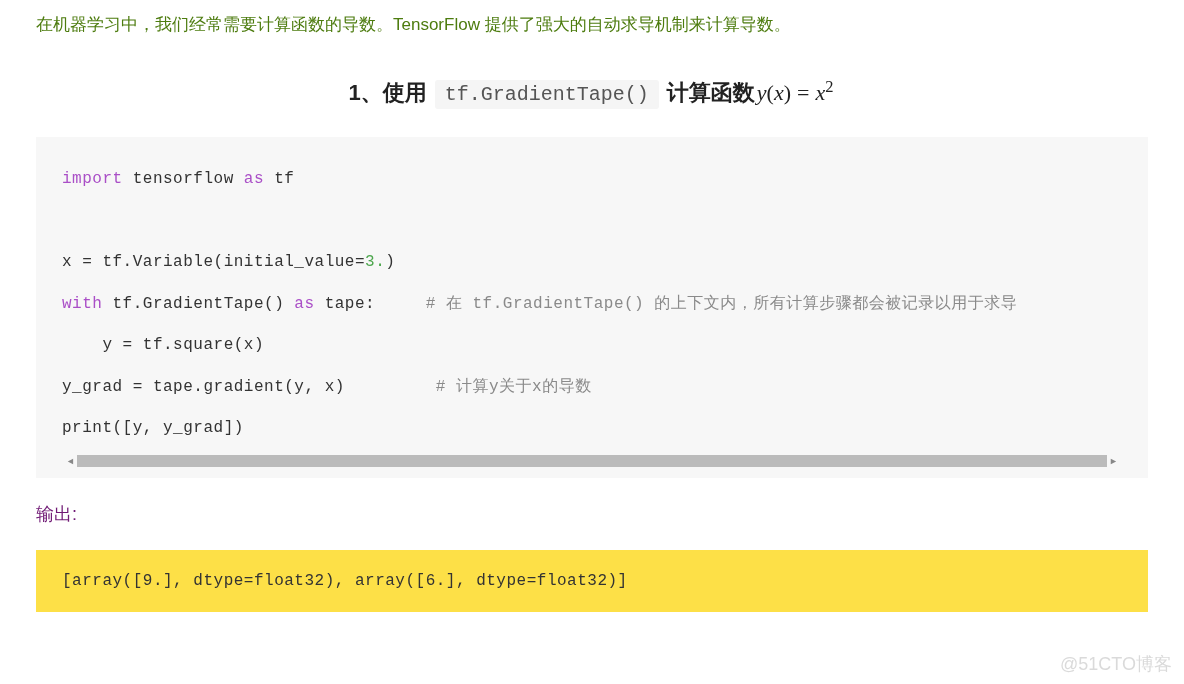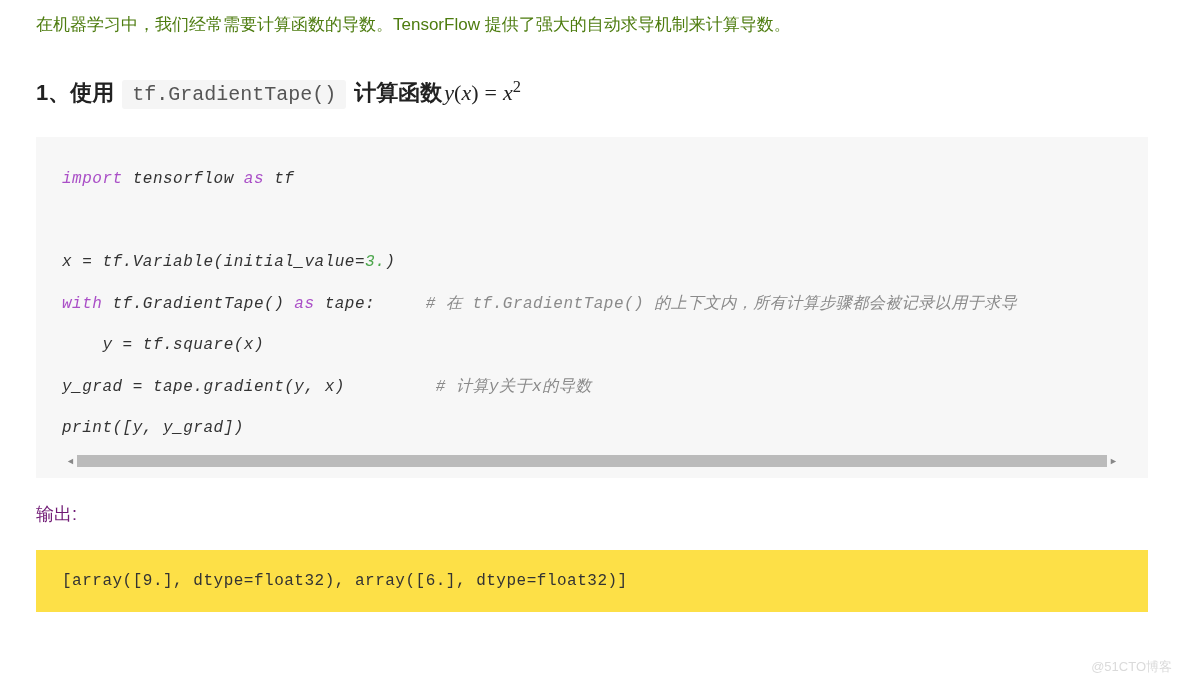--- a/index.html
+++ b/index.html
@@ -22,20 +22,21 @@
       margin-bottom: 36px;
     }
     .heading {
       font-size: 22px;
       font-weight: bold;
       color: #222;
       margin-bottom: 28px;
       display: flex;
       align-items: baseline;
       flex-wrap: wrap;
+      justify-content: center;
     }
     .heading .inline-code {
       font-family: "Consolas", "Monaco", "Courier New", monospace;
       background: #f5f5f5;
       color: #555;
       padding: 3px 10px;
       border-radius: 3px;
       font-weight: normal;
       font-size: 20px;
       margin: 0 8px;
@@ -57,21 +58,20 @@
       font-size: 0.75em;
       vertical-align: super;
       font-style: normal;
     }
     .code-block-wrapper {
       background: #f7f7f7;
       padding: 22px 26px 10px 26px;
       margin-bottom: 24px;
       overflow-x: auto;
       position: relative;
-      font-style: italic;
     }
     .code-block {
       font-family: "Consolas", "Monaco", "Courier New", monospace;
       font-size: 16px;
       line-height: 2.6;
       letter-spacing: 0.5px;
       white-space: pre;
       color: #333;
       min-width: 1200px;
     }
@@ -110,21 +110,21 @@
       font-family: "Consolas", "Monaco", "Courier New", monospace;
       font-size: 16px;
       color: #333;
       letter-spacing: 0.5px;
       white-space: pre;
     }
     .watermark {
       position: fixed;
       right: 12px;
       bottom: 8px;
-      font-size: 13px;
+      font-size: 18px;
       color: rgba(150,150,150,0.35);
       pointer-events: none;
       margin-top: 25px;
     }
   </style>
 </head>
 <body>
 
 <p class="intro-text">在机器学习中，我们经常需要计算函数的导数。TensorFlow 提供了强大的自动求导机制来计算导数。</p>
 

